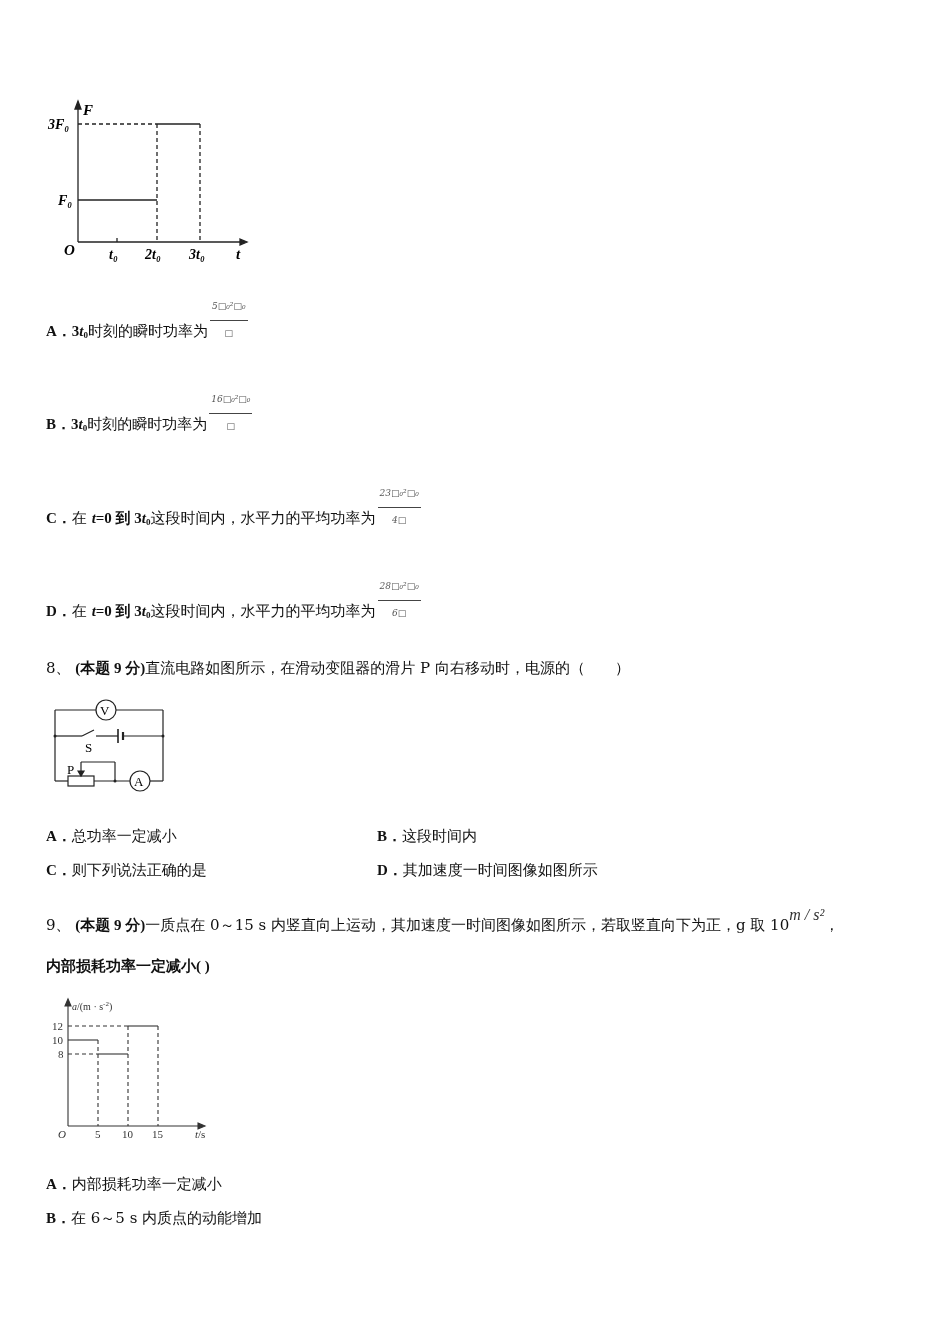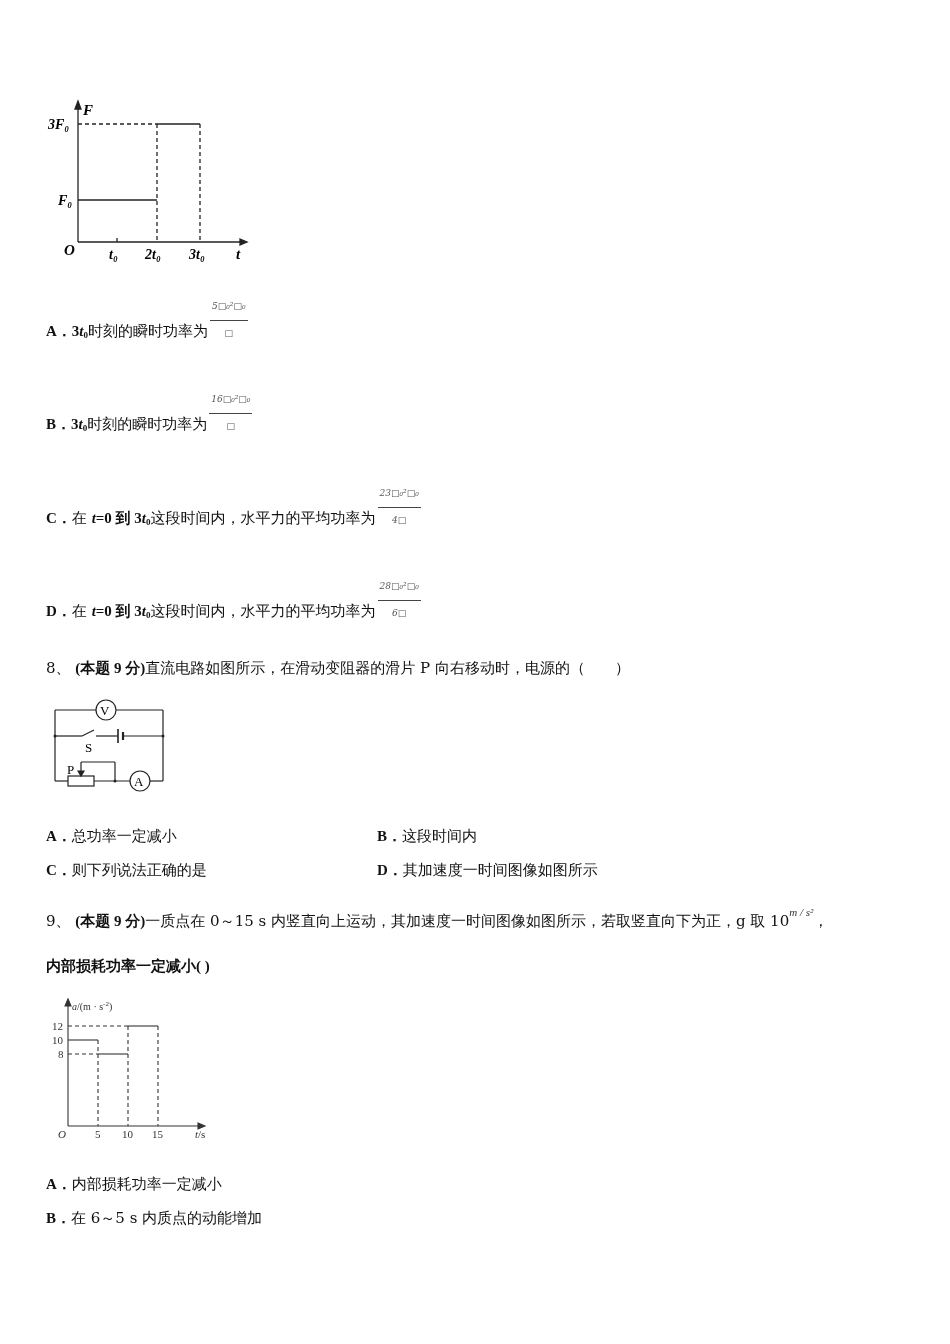--- a/index.html
+++ b/index.html
@@ -9,21 +9,21 @@
   .line { position: absolute; left: 46px; font-size: 15px; white-space: nowrap; line-height: 20px; }
   .opt-label { font-weight: bold; font-family: "Liberation Serif", serif; }
   .bold { font-weight: bold; font-family: "Liberation Serif", serif; }
   .it { font-style: italic; }
   sub.s { font-size: 9px; vertical-align: -2px; }
   .frac { display: inline-block; position: relative; vertical-align: middle; text-align: center;
           font-size: 9px; font-style: italic; color: #555; margin-left: 2px; }
   .frac .num { display: block; border-bottom: 1px solid #444; padding: 0 2px 4px 2px; text-align: center; }
   .frac .den { display: block; padding-top: 2px; }
   .qline { position: absolute; left: 46px; font-size: 15px; white-space: nowrap; }
-  .sup-unit { font-style: italic; font-size: 11px; color: #333; vertical-align: 10px; font-family: "Liberation Serif", serif; }
+  .sup-unit { font-style: italic; font-size: 16px; color: #333; vertical-align: 10px; font-family: "Liberation Serif", serif; }
   svg text { font-family: "Liberation Serif", serif; }
 </style>
 </head>
 <body>
 
 <svg class="abs" style="left:40px;top:95px" width="220" height="175" viewBox="0 0 220 175">
   <g stroke="#222" fill="none" stroke-width="1.3">
     <line x1="38" y1="147" x2="200" y2="147"></line>
     <polygon points="200,144 207,147 200,150" fill="#222"></polygon>
     <line x1="38" y1="147" x2="38" y2="10"></line>

